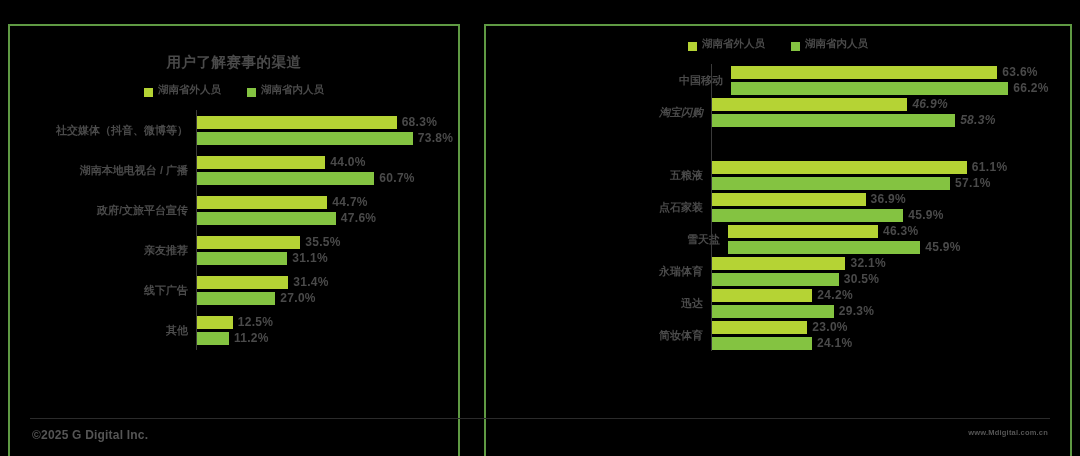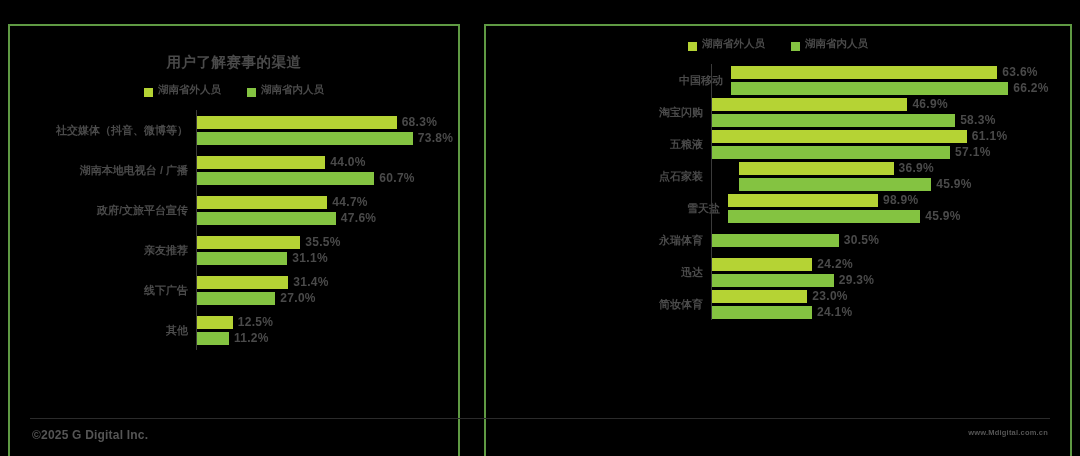--- a/index.html
+++ b/index.html
@@ -286,75 +286,79 @@
             <div class="bar-row">
               <span class="bar" style="background: rgb(181, 211, 52); width: 266.325px;"></span>
               <span class="bar-value">63.6%</span>
             </div>
             <div class="bar-row">
               <span class="bar" style="background: rgb(132, 195, 65); width: 277.212px;"></span>
               <span class="bar-value">66.2%</span>
             </div>
           </div>
         </div>
-        <div class="cat-group" style="height: 32px;">
+        <div class="cat-group" style="height: 32px; font-style: italic;">
           <div class="cat-label">淘宝闪购</div>
           <div class="bars">
             <div class="bar-row">
               <span class="bar" style="background: rgb(181, 211, 52); width: 196.394px;"></span>
               <span class="bar-value">46.9%</span>
             </div>
             <div class="bar-row">
               <span class="bar" style="background: rgb(132, 195, 65); width: 244.131px;"></span>
               <span class="bar-value">58.3%</span>
             </div>
           </div>
         </div>
-        <div class="cat-group" style="height: 32px;">
+        <div class="cat-group" style="height: 32px; margin-top: 31px;">
           <div class="cat-label">五粮液</div>
           <div class="bars">
             <div class="bar-row">
               <span class="bar" style="background: rgb(181, 211, 52); width: 255.856px;"></span>
               <span class="bar-value">61.1%</span>
             </div>
             <div class="bar-row">
               <span class="bar" style="background: rgb(132, 195, 65); width: 239.106px;"></span>
               <span class="bar-value">57.1%</span>
             </div>
           </div>
         </div>
-        <div class="cat-group" style="height: 32px; gap: 28px;">
+        <div class="cat-group" style="height: 32px;">
           <div class="cat-label">点石家装</div>
           <div class="bars">
             <div class="bar-row">
               <span class="bar" style="background: rgb(181, 211, 52); width: 154.519px;"></span>
               <span class="bar-value">36.9%</span>
             </div>
             <div class="bar-row">
               <span class="bar" style="background: rgb(132, 195, 65); width: 192.206px;"></span>
               <span class="bar-value">45.9%</span>
             </div>
           </div>
         </div>
         <div class="cat-group" style="height: 32px; margin-left: 17px;">
           <div class="cat-label">雪天盐</div>
           <div class="bars">
             <div class="bar-row">
               <span class="bar" style="background: rgb(181, 211, 52); width: 149.912px;"></span>
-              <span class="bar-value">98.9%</span>
+              <span class="bar-value">46.3%</span>
             </div>
             <div class="bar-row">
               <span class="bar" style="background: rgb(132, 195, 65); width: 192.206px;"></span>
               <span class="bar-value">45.9%</span>
             </div>
           </div>
         </div>
         <div class="cat-group" style="height: 32px;">
           <div class="cat-label">永瑞体育</div>
           <div class="bars">
+            <div class="bar-row">
+              <span class="bar" style="background: rgb(181, 211, 52); width: 134.419px;"></span>
+              <span class="bar-value">32.1%</span>
+            </div>
             <div class="bar-row">
               <span class="bar" style="background: rgb(132, 195, 65); width: 127.719px;"></span>
               <span class="bar-value">30.5%</span>
             </div>
           </div>
         </div>
         <div class="cat-group" style="height: 32px;">
           <div class="cat-label">迅达</div>
           <div class="bars">
             <div class="bar-row">

